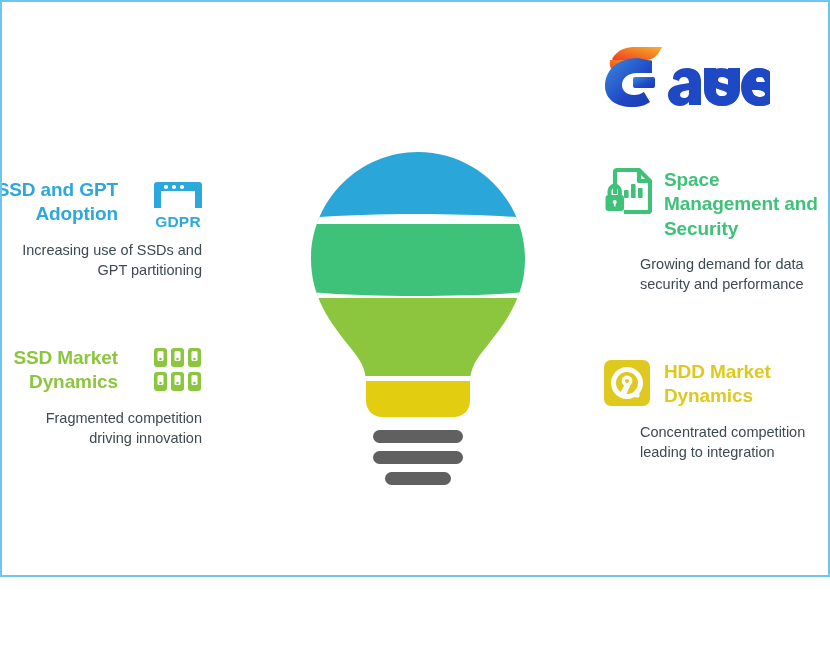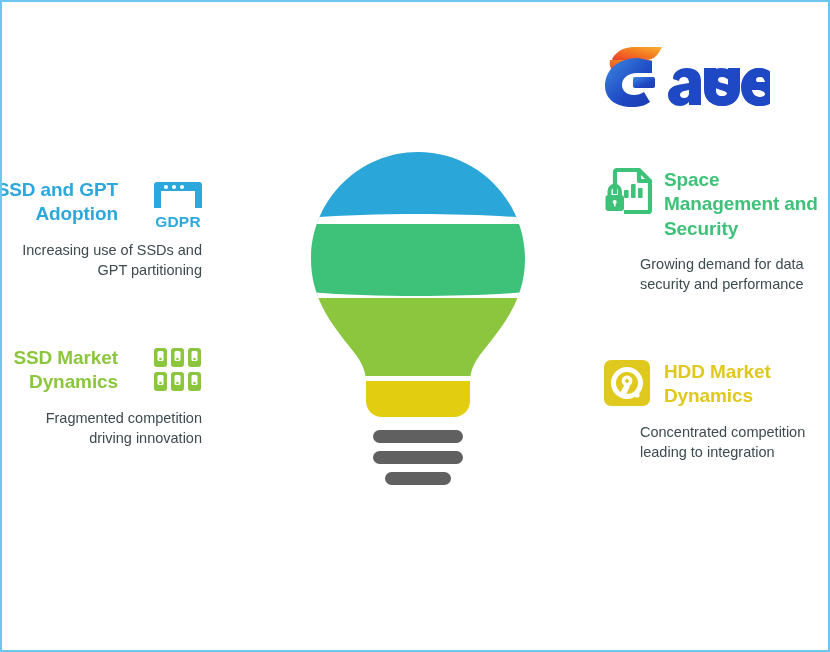--- a/index.html
+++ b/index.html
@@ -6,21 +6,21 @@
     margin: 0;
     padding: 0;
     background: #ffffff;
   }
   body {
     font-family: "Liberation Sans", sans-serif;
   }
   #canvas {
     position: relative;
     width: 830px;
-    height: 652px;
+    height: 577px;
     background: #ffffff;
     border: 2px solid #6cc6f0;
     box-sizing: border-box;
     overflow: hidden;
   }
 
   
   .logo {
     position: absolute;
     top: 44px;

